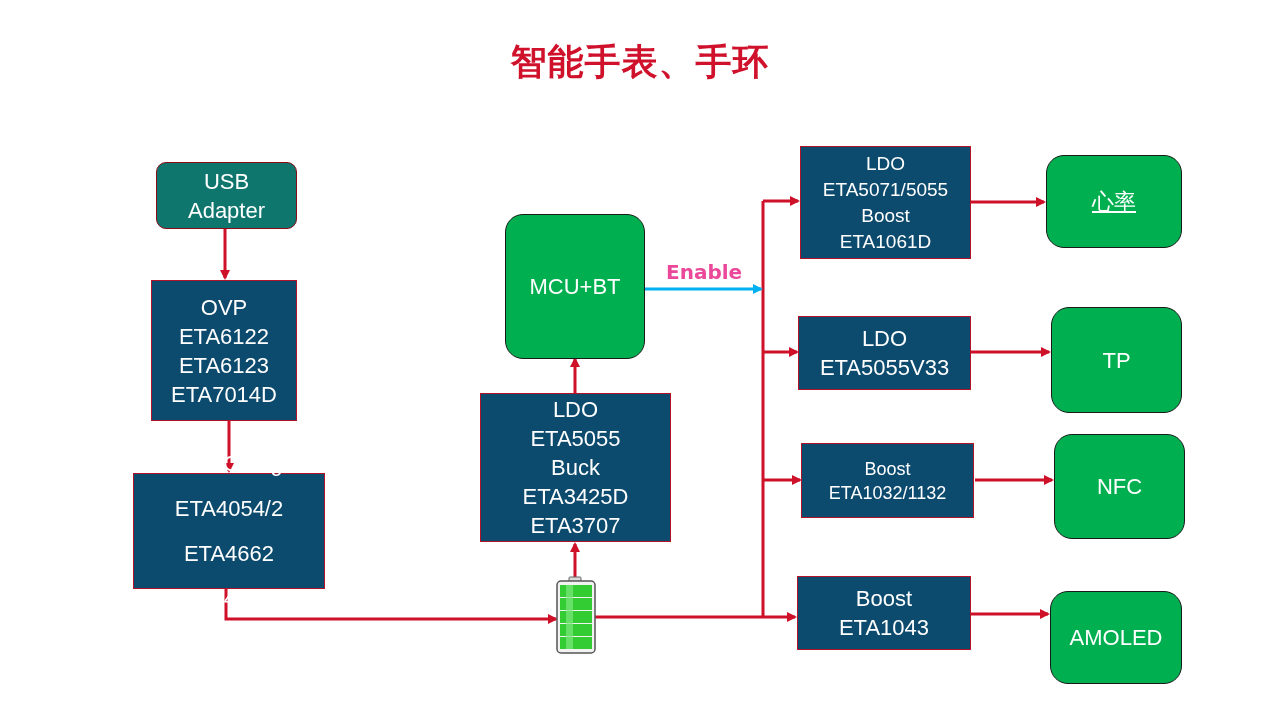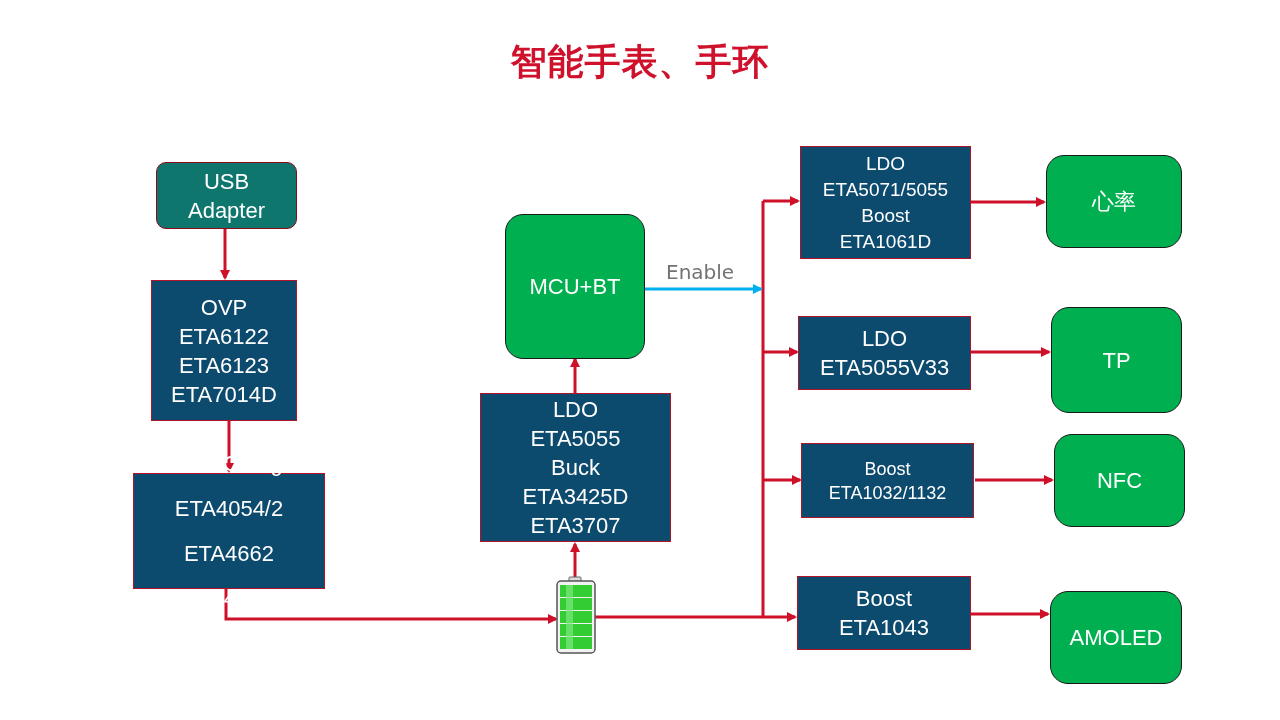--- a/index.html
+++ b/index.html
@@ -9,21 +9,21 @@
            font-family:"DejaVu Sans", sans-serif; font-weight:bold; font-size:36px; color:#d0112b; letter-spacing:1px; }
   .box { position:absolute; box-sizing:border-box; display:flex; flex-direction:column; align-items:center; justify-content:center;
          color:#ffffff; text-align:center; }
   .pink { background:#0c4a6e; border:1px solid #b31329; }
   .green { background:#00b050; border:1px solid #1a1a1a; border-radius:18px; }
   .red { background:#0f766e; border:1px solid #8a0a18; border-radius:10px; }
   .box span { display:block; line-height:29px; font-size:22px; }
   .sm span { font-size:19px; line-height:26px; }
   .xs span { font-size:18px; line-height:24px; }
   svg.lines { position:absolute; left:0; top:0; }
-  .enable { position:absolute; left:666px; top:260px; font-size:20px; font-weight:normal; color:#737373; font-family:"DejaVu Sans", sans-serif; }
+  .enable { position:absolute; left:666px; top:260px; font-size:20px; font-weight:bold; color:#ec4899; font-family:"DejaVu Sans", sans-serif; }
 </style>
 </head>
 <body>
 
 <div class="title">智能手表、手环</div>
 
 <svg class="lines" width="1280" height="720">
   <defs>
     <marker id="ar" markerWidth="10" markerHeight="10" refX="8" refY="5" orient="auto" markerUnits="userSpaceOnUse">
       <path d="M0,0 L10,5 L0,10 z" fill="#ce1128"></path>
@@ -114,27 +114,27 @@
 <div class="box pink xs" style="left:801px;top:443px;width:173px;height:75px;">
   <span>Boost</span>
   <span>ETA1032/1132</span>
 </div>
 
 <div class="box pink" style="left:797px;top:576px;width:174px;height:74px;">
   <span>Boost</span>
   <span>ETA1043</span>
 </div>
 
-<div class="box green" style="left:1046px;top:155px;width:136px;height:93px;">
+<div class="box green" style="left:1046px;top:155px;width:136px;height:93px;text-decoration:underline;">
   <span>心率</span>
 </div>
 
 <div class="box green" style="left:1051px;top:307px;width:131px;height:106px;">
   <span>TP</span>
 </div>
 
-<div class="box green" style="left:1054px;top:434px;width:131px;height:93px;">
+<div class="box green" style="left:1054px;top:434px;width:131px;height:105px;">
   <span>NFC</span>
 </div>
 
 <div class="box green" style="left:1050px;top:567px;width:132px;height:93px;margin-top:24px;">
   <span>AMOLED</span>
 </div>
 
 </body></html>

